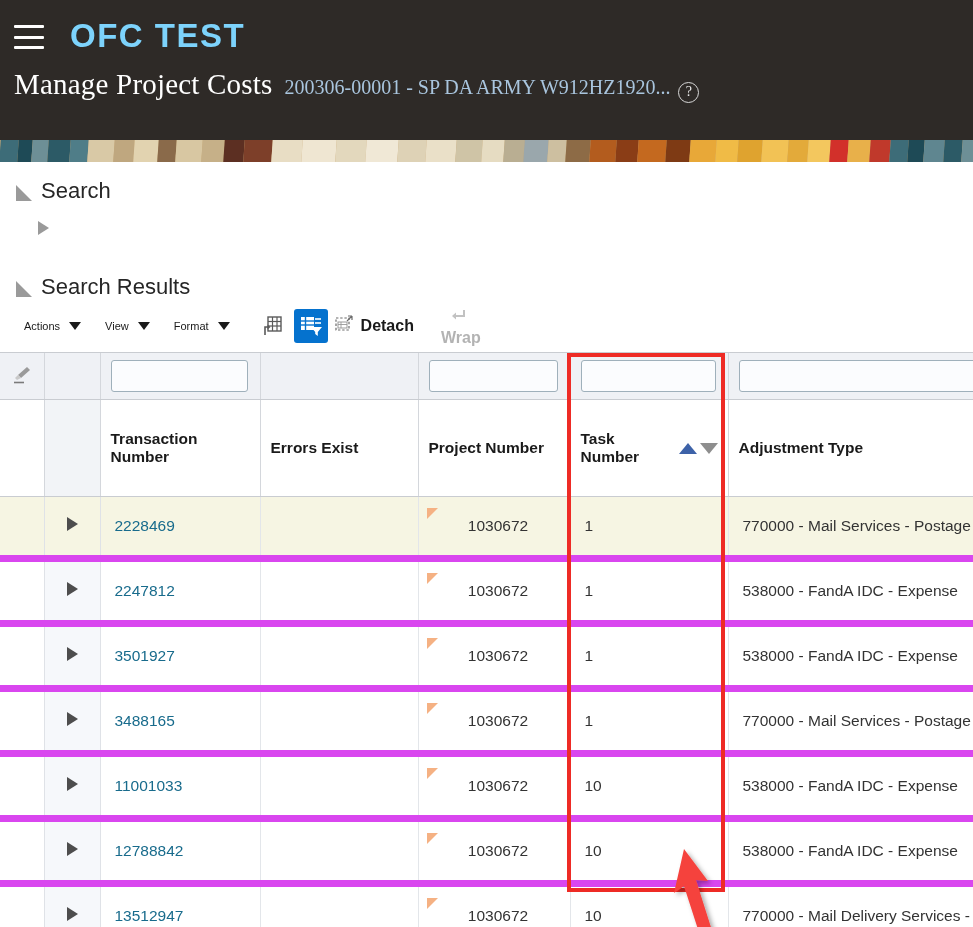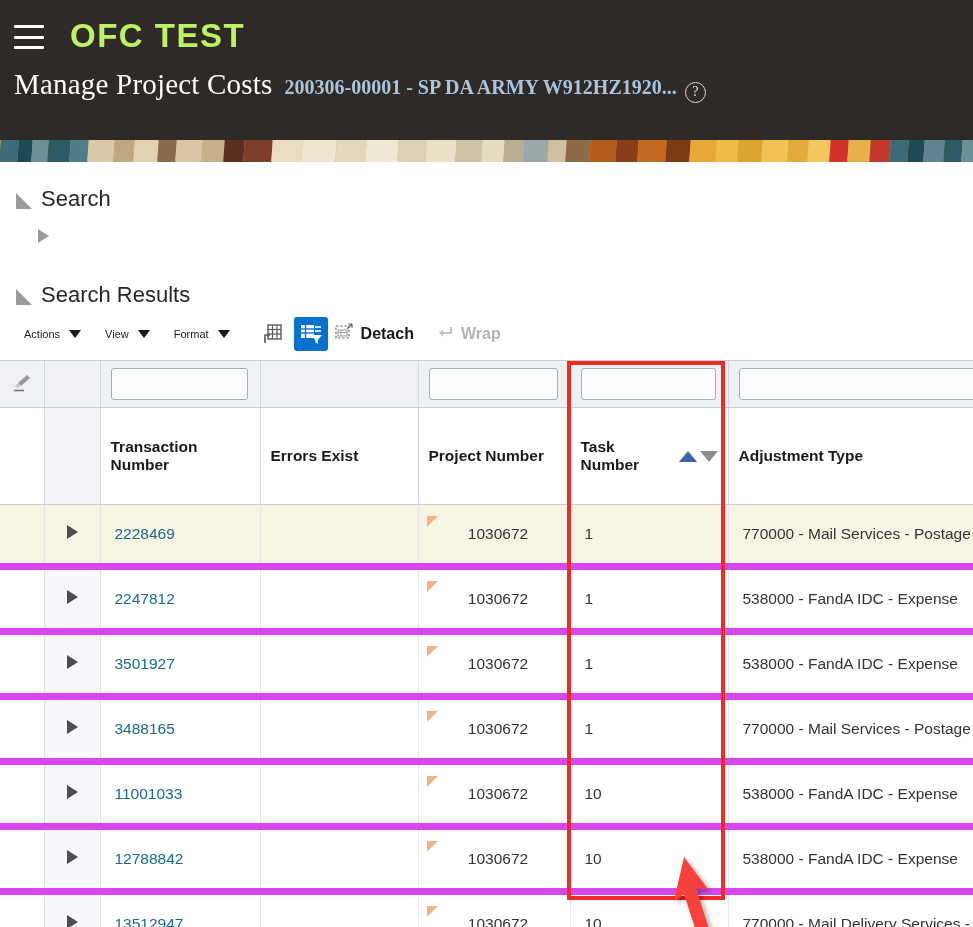--- a/index.html
+++ b/index.html
@@ -38,21 +38,21 @@
     margin-right: 26px;
     margin-top: 2px;
   }
   .hamburger span {
     display: block;
     height: 3px;
     background: #ffffff;
     border-radius: 1px;
   }
   .brand-logo {
-    color: #bef264;
+    color: #7dd3fc;
     font-size: 33px;
     font-weight: bold;
     letter-spacing: 1.5px;
     font-family: "Liberation Sans", sans-serif;
   }
   .page-title-row {
     display: flex;
     align-items: baseline;
     padding-left: 14px;
     margin-top: -4px;
@@ -63,21 +63,20 @@
     font-size: 29px;
     font-weight: normal;
     letter-spacing: 0.2px;
   }
   .page-subtitle {
     color: #a9c5de;
     font-family: "Liberation Serif", serif;
     font-size: 20px;
     margin-left: 12px;
     white-space: nowrap;
-    font-weight: bold;
   }
   .help-icon {
     margin-left: 8px;
     width: 19px;
     height: 19px;
     border: 1.6px solid #d8d8d8;
     border-radius: 50%;
     color: #e8e8e8;
     font-family: "Liberation Serif", serif;
     font-size: 14px;
@@ -123,21 +122,21 @@
     border-right: 8px solid transparent;
     margin-right: 9px;
     margin-top: 3px;
   }
   .section-title {
     font-size: 22px;
     color: #262626;
     font-weight: normal;
   }
   #search-section {
-    margin-top: 24px;
+    margin-top: 16px;
   }
   .search-body {
     height: 48px;
     display: flex;
     align-items: center;
     padding-left: 38px;
   }
   .tri-closed {
     width: 0;
     height: 0;
@@ -194,20 +193,21 @@
     font-size: 16px;
     font-weight: bold;
     color: #1a1a1a;
     cursor: pointer;
     margin-right: 20px;
     white-space: nowrap;
   }
   .tb-text-btn.disabled {
     color: #b3b3b3;
     cursor: default;
+    flex-direction: column;
   }
   .tb-text-btn .lbl { margin-left: 7px; }
   .mass-btn {
     font-size: 15px;
     font-weight: bold;
     color: #1a1a1a;
     padding: 9px 14px;
     border: 1px solid #a6a6a6;
     border-radius: 3px;
     background: linear-gradient(to bottom, #fdfdfd 0%, #e8e8e8 100%);

